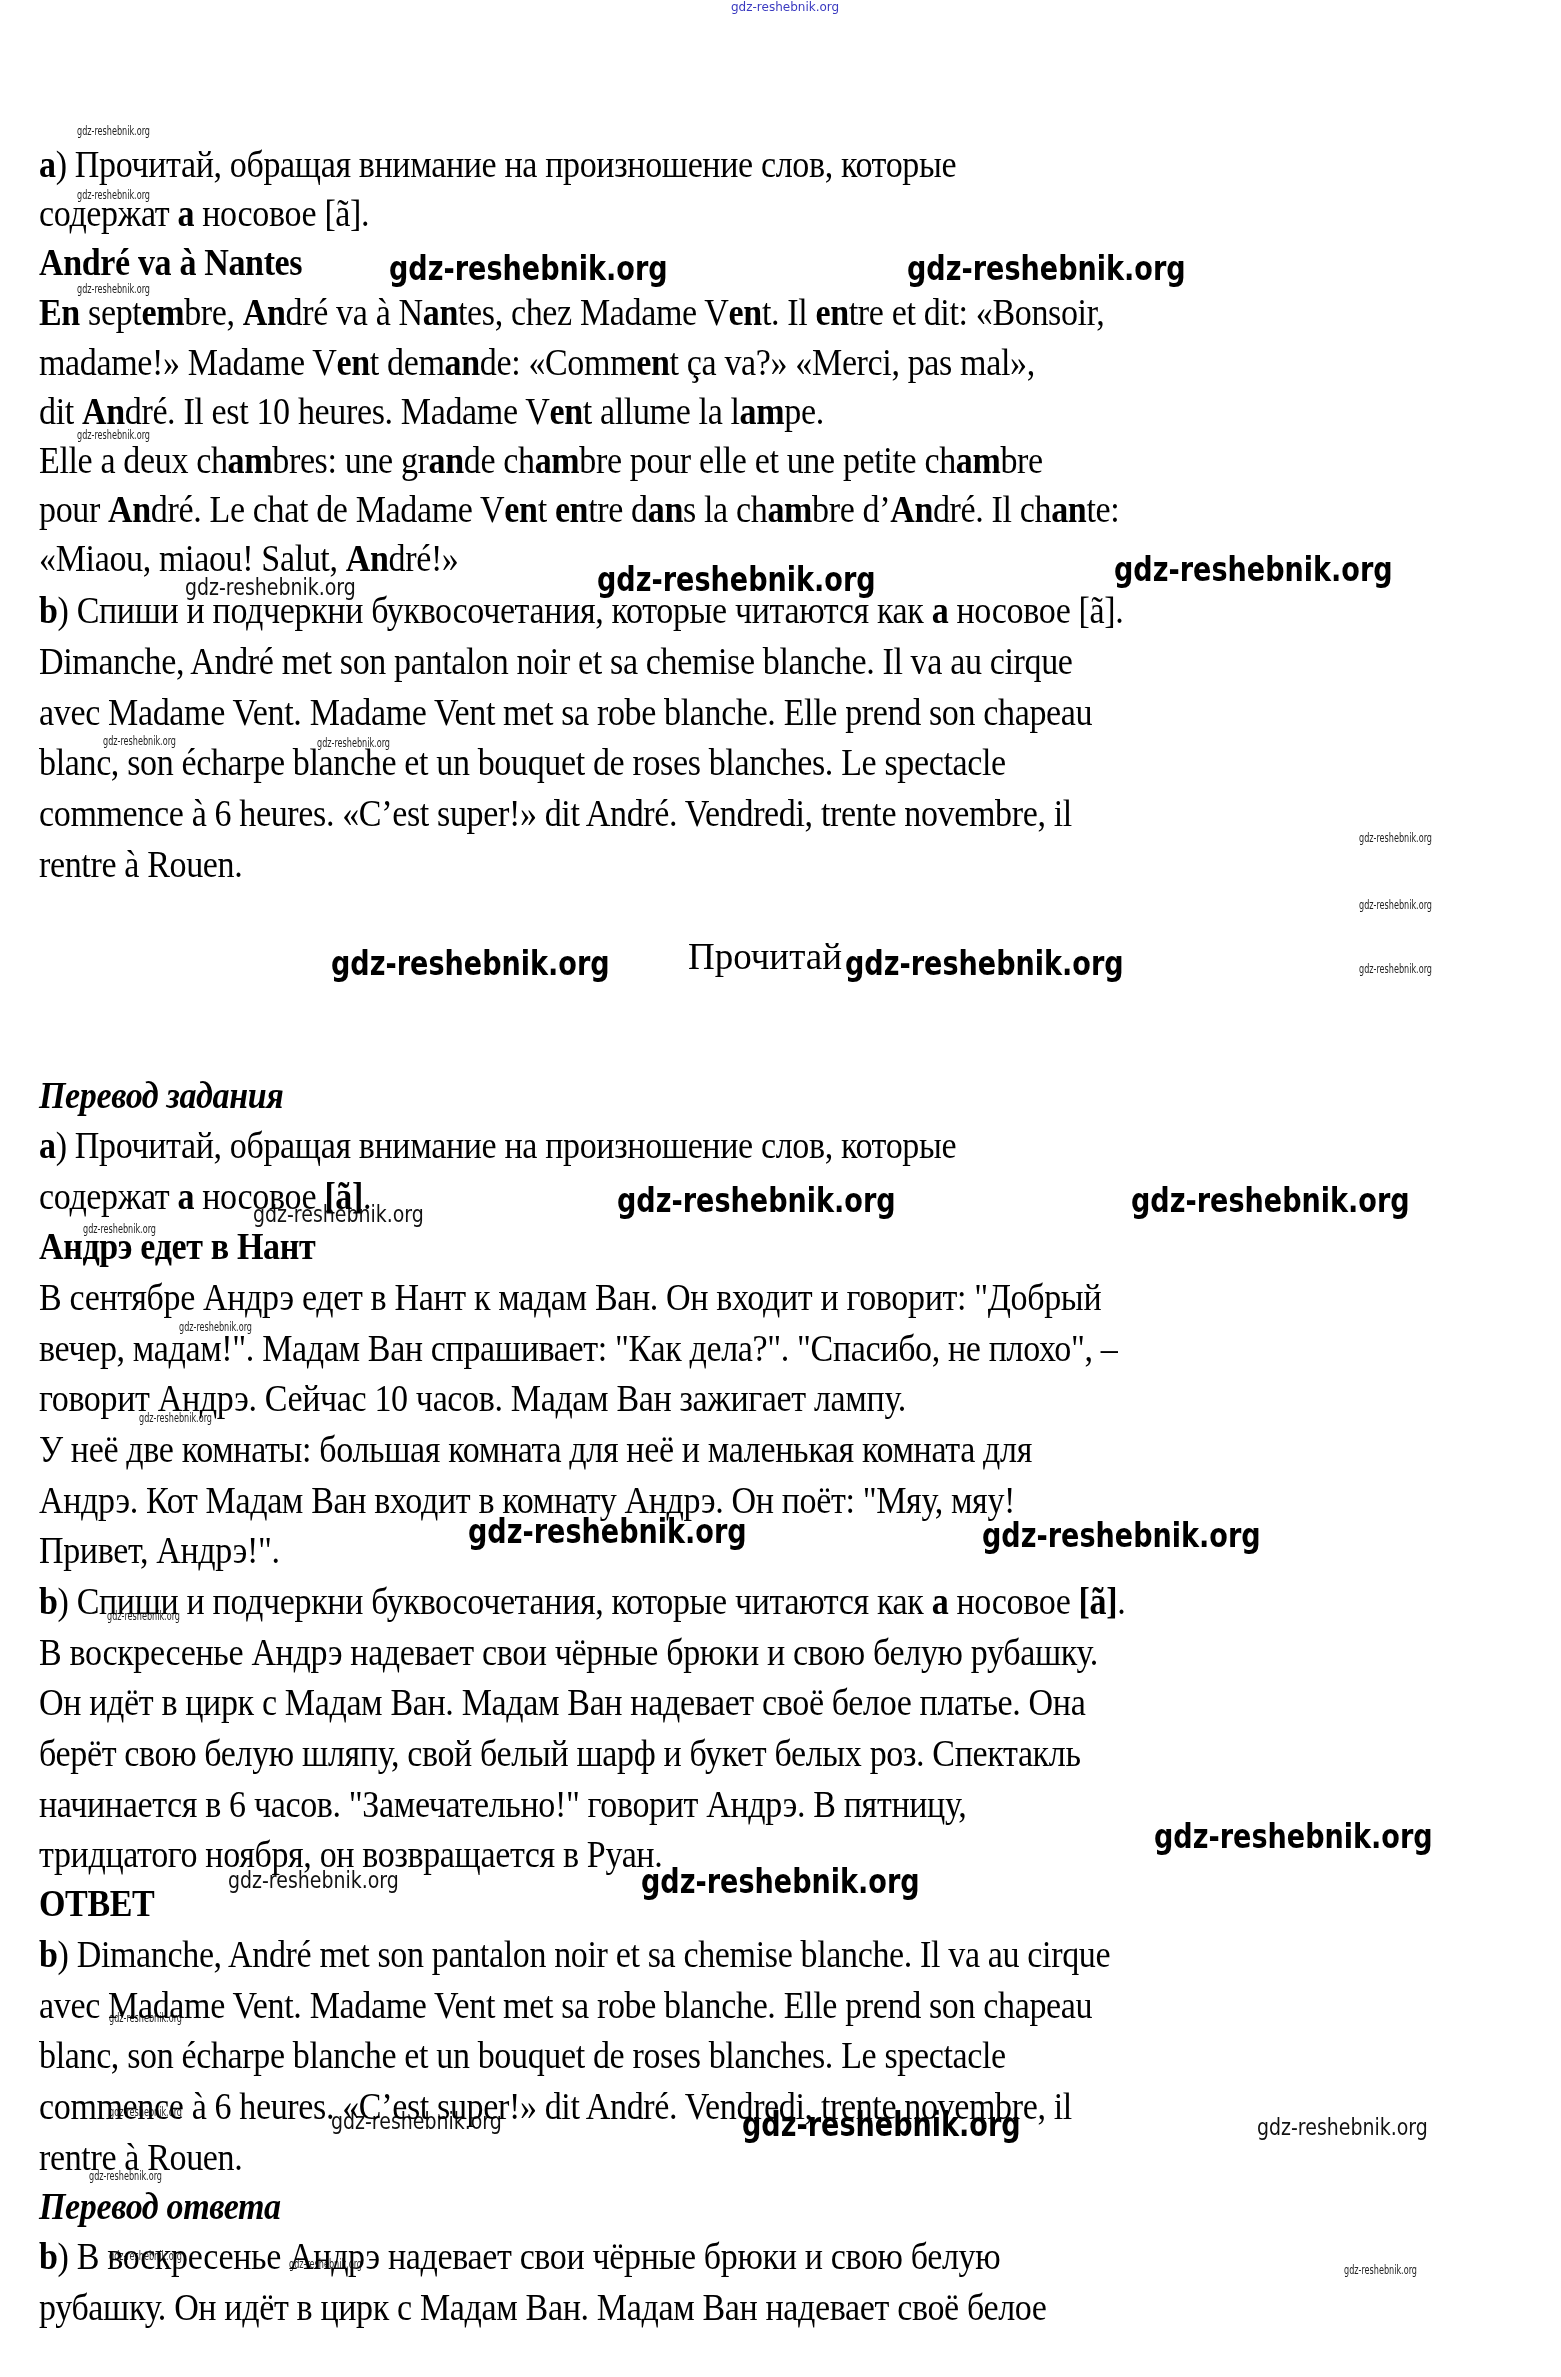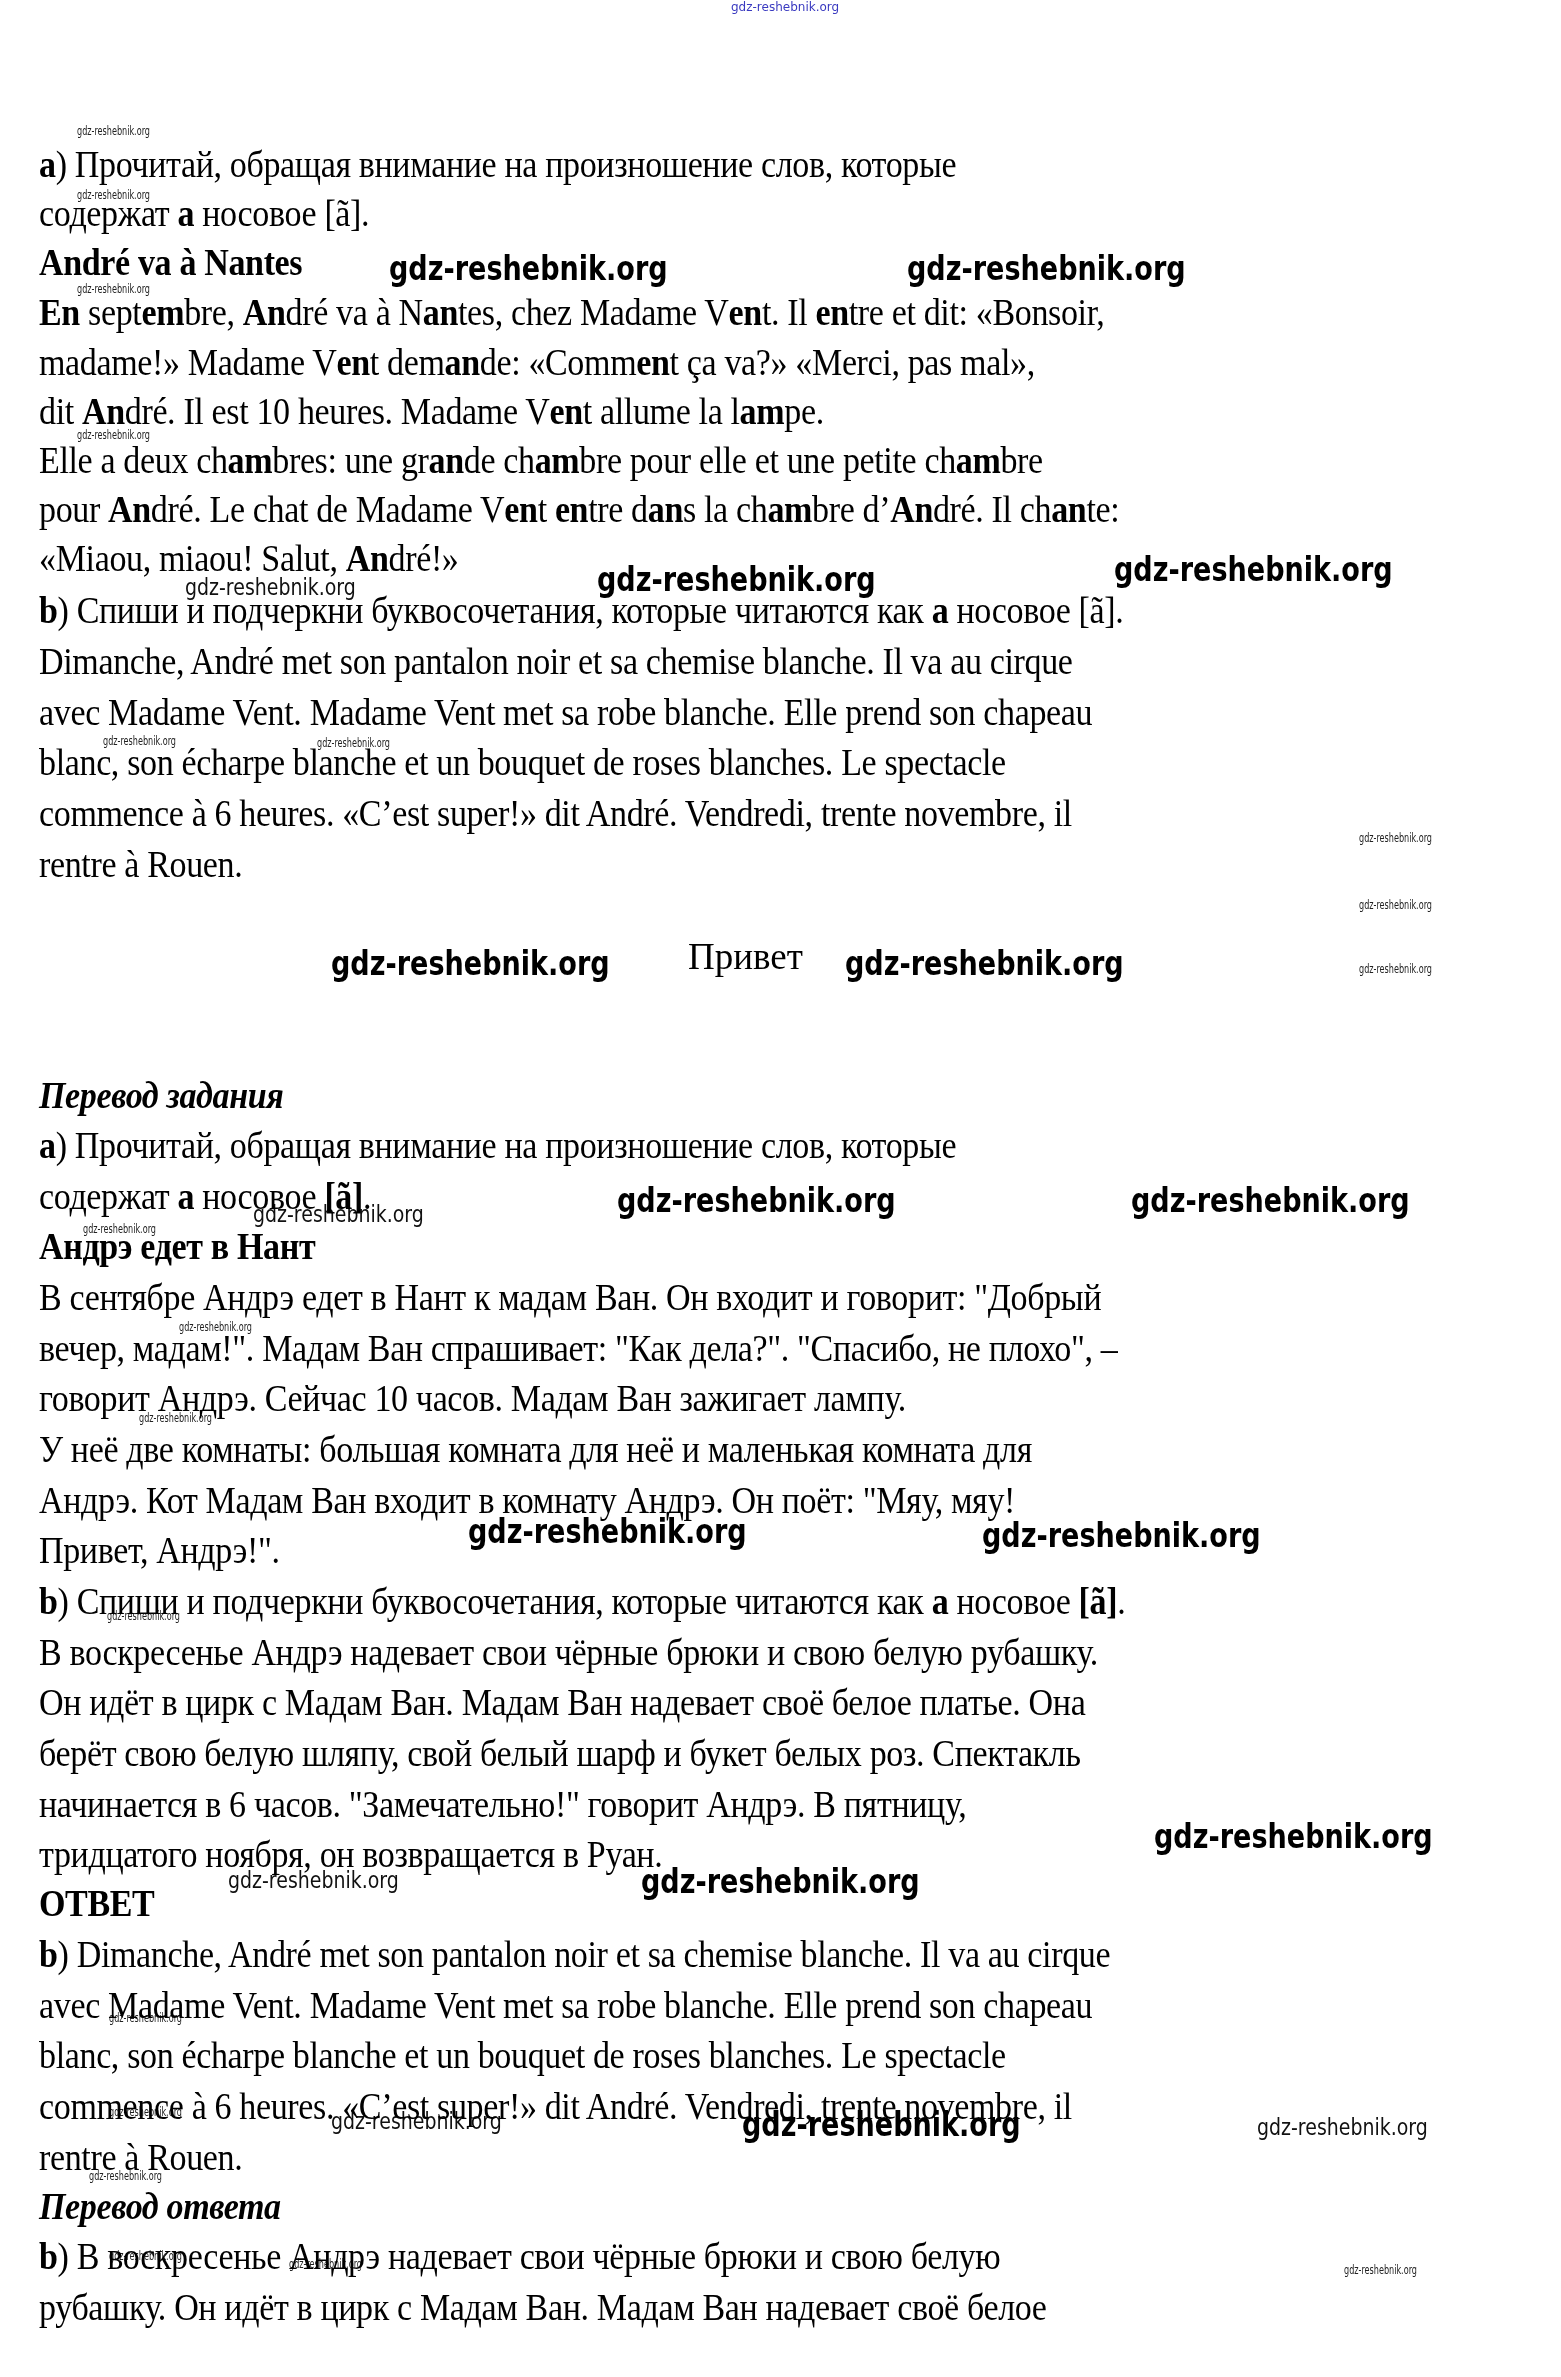--- a/index.html
+++ b/index.html
@@ -105,21 +105,21 @@
 
   <div class="line" style="top:588px">
     <span class="b">b</span><span>) Спиши и подчеркни буквосочетания, которые читаются как </span><span class="b">a</span><span> носовое [ã].</span>
   </div>
   <div class="line" style="top:639px">Dimanche, André met son pantalon noir et sa chemise blanche. Il va au cirque</div>
   <div class="line" style="top:690px">avec Madame Vent. Madame Vent met sa robe blanche. Elle prend son chapeau</div>
   <div class="line" style="top:740px">blanc, son écharpe blanche et un bouquet de roses blanches. Le spectacle</div>
   <div class="line" style="top:791px">commence à 6 heures. «C’est super!» dit André. Vendredi, trente novembre, il</div>
   <div class="line" style="top:842px">rentre à Rouen.</div>
 
-  <div class="center-line">Привет</div>
+  <div class="center-line">Прочитай</div>
 
   <div class="line it" style="top:1073px">Перевод задания</div>
   <div class="line" style="top:1123px">
     <span class="b">a</span><span>) Прочитай, обращая внимание на произношение слов, которые</span>
   </div>
   <div class="line" style="top:1174px">
     <span>содержат </span><span class="b">a</span><span> носовое </span><span class="b">[ã]</span><span>.</span>
   </div>
   <div class="line b" style="top:1224px">Андрэ едет в Нант</div>
   <div class="line" style="top:1275px">В сентябре Андрэ едет в Нант к мадам Ван. Он входит и говорит: "Добрый</div>

